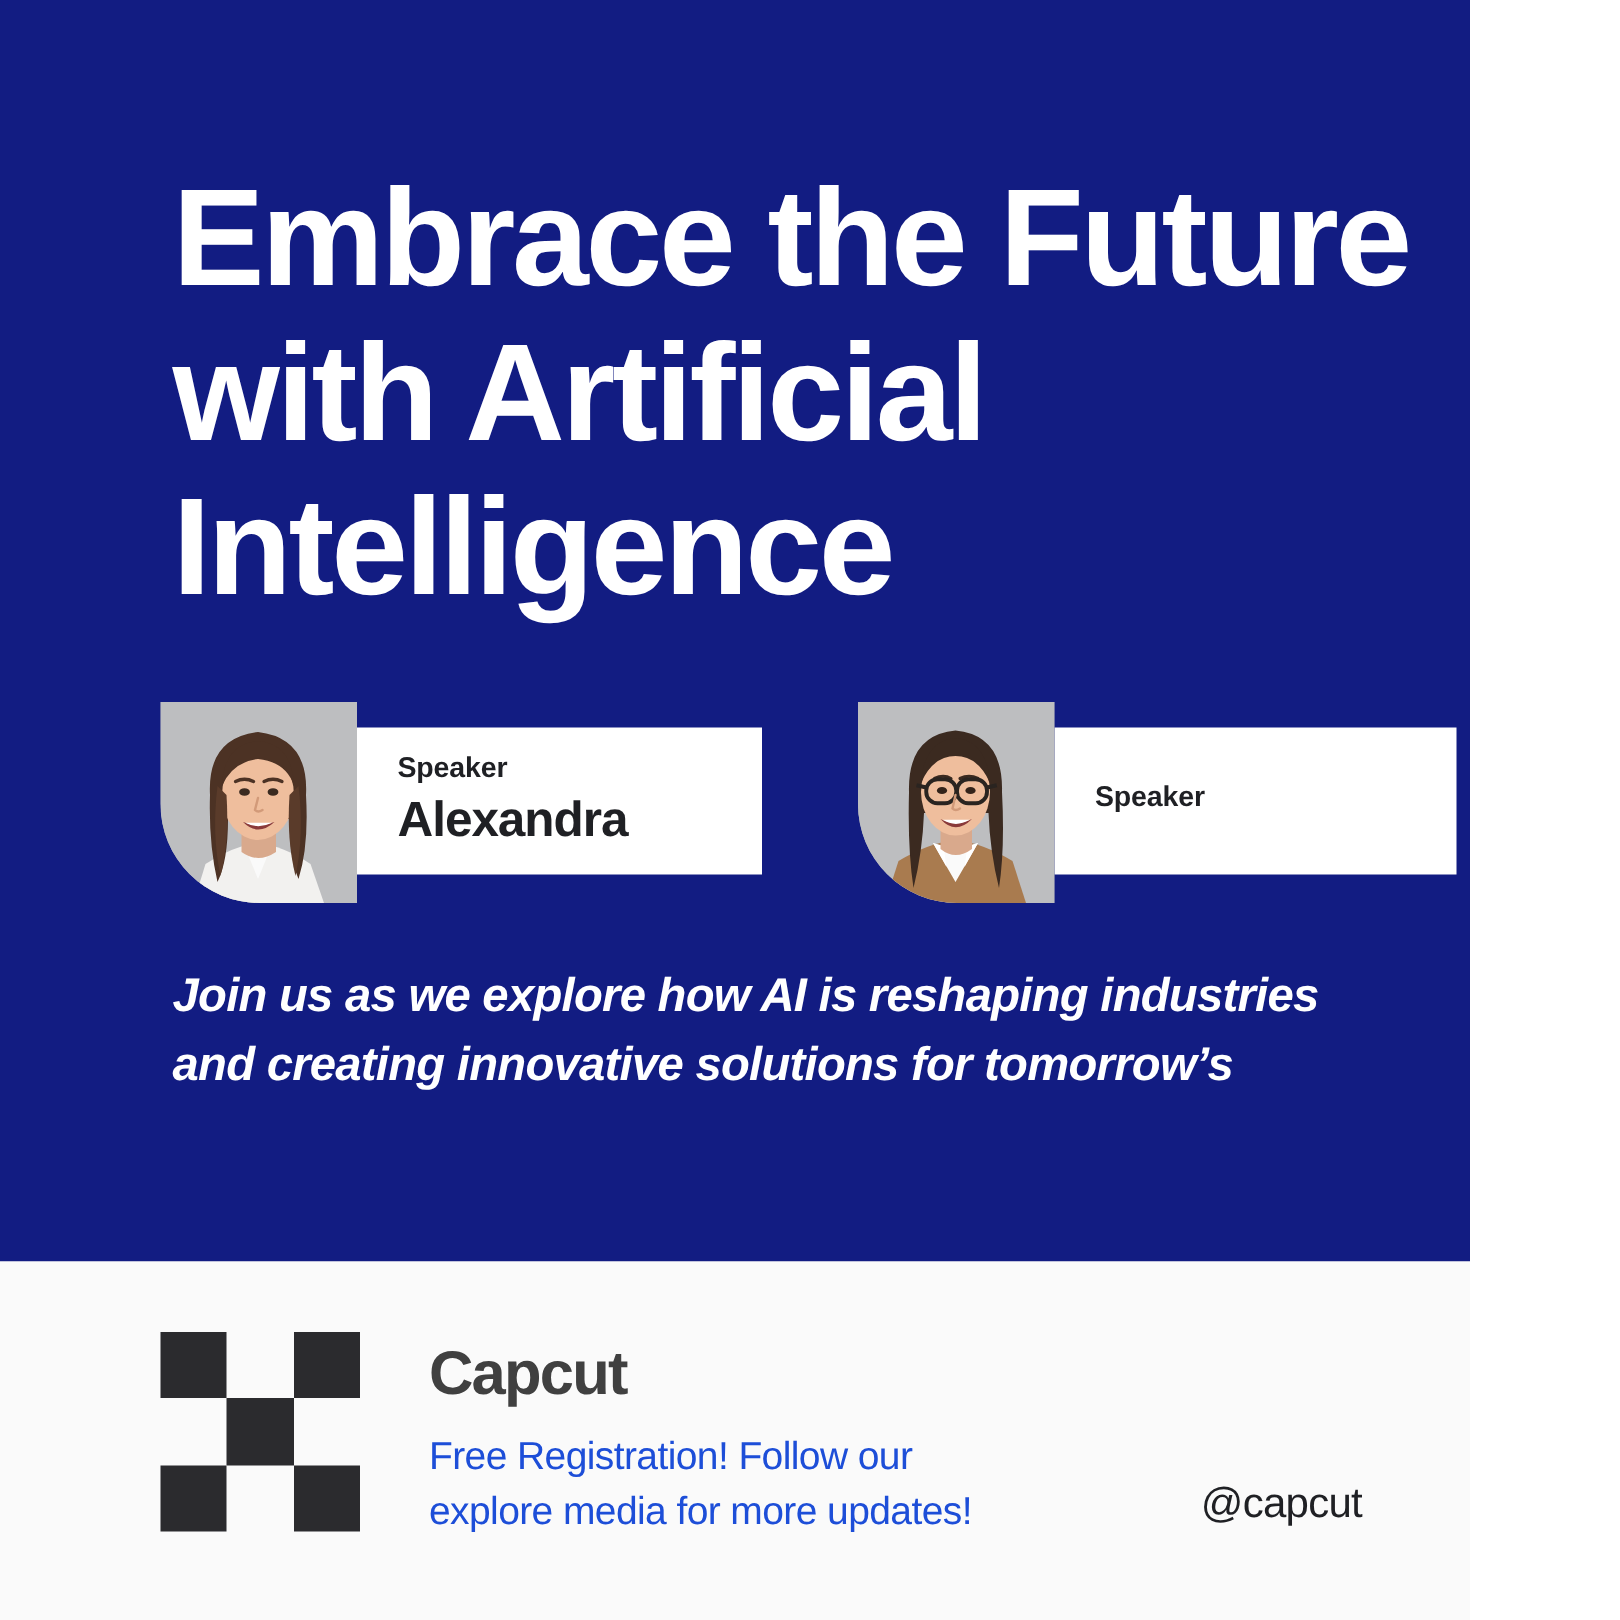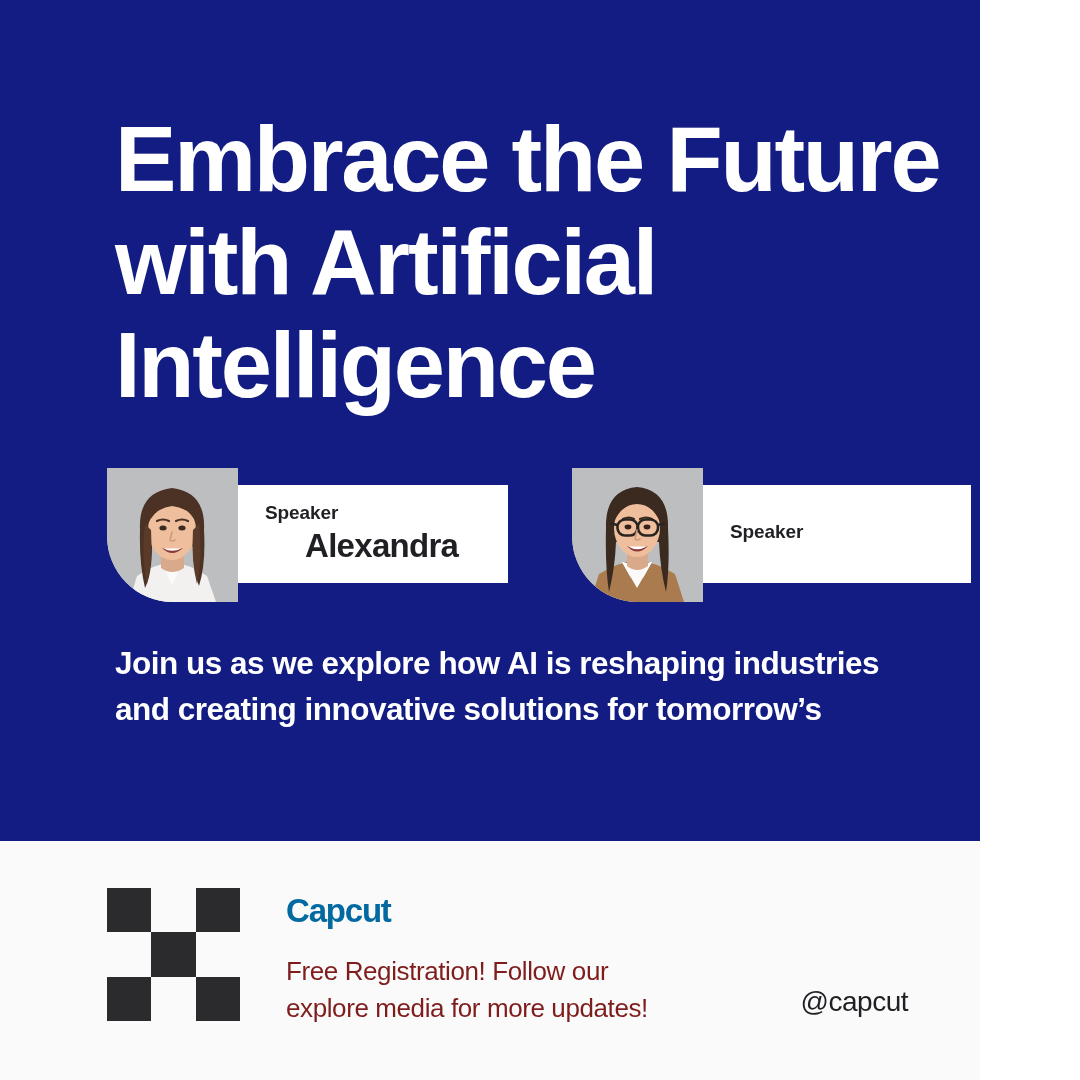--- a/index.html
+++ b/index.html
@@ -96,34 +96,34 @@
     line-height:1.1;
     margin-bottom:3px;
   }
   .speaker-name {
     font-size:33px;
     font-weight:bold;
     color:#1F2024;
     letter-spacing:-0.7px;
     line-height:1.15;
     white-space:nowrap;
-    margin-left:40px;
   }
 
   
   .body-copy {
     position:absolute;
     left:115px;
     top:640px;
     width:880px;
     color:#FFFFFF;
     font-size:31.5px;
     font-weight:bold;
     line-height:1.47;
     letter-spacing:-0.5px;
+    font-style:italic;
   }
   .body-copy .bc-line { display:block; white-space:nowrap; }
 
   
   .footer {
     position:absolute;
     left:0; top:841px;
     width:1080px;
     height:239px;
     background:#FAFAFA;
@@ -143,31 +143,31 @@
   .logo-cell.on  { background:#2B2B2E; }
   .logo-cell.off { background:transparent; }
 
   .brand-block {
     position:absolute;
     left:286px;
     top:893px;
     width:470px;
   }
   .brand-name {
-    font-size:33px;
-    font-weight:bold;
-    color:#0369a1;
+    font-size:41px;
+    font-weight:bold;
+    color:#404040;
     letter-spacing:-1.2px;
     line-height:1.1;
-    margin-bottom:24px;
+    margin-bottom:14px;
   }
   .brand-tagline {
     font-size:26px;
     font-weight:normal;
-    color:#7f1d1d;
+    color:#1d4ed8;
     line-height:1.42;
     letter-spacing:-0.4px;
   }
   .brand-tagline .tg-line { display:block; white-space:nowrap; }
 
   .social-handle {
     position:absolute;
     right:72px;
     top:986px;
     font-size:28px;

